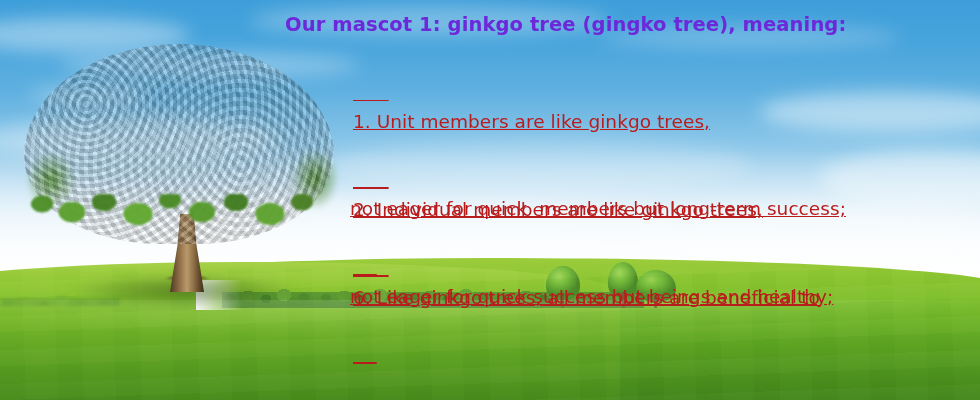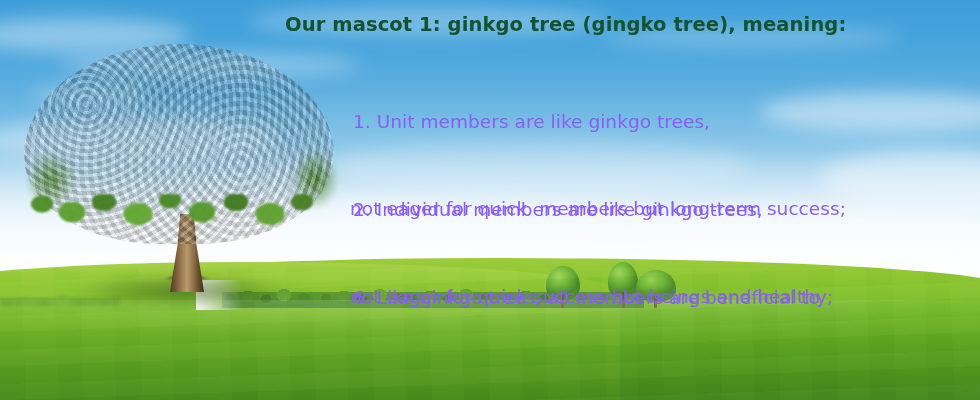--- a/index.html
+++ b/index.html
@@ -227,29 +227,30 @@
     filter:blur(2px);
   }
 
   
   .text-block{
     position:absolute; left:0; top:0; width:980px; height:400px;
   }
   .headline{
     position:absolute; left:285px; top:13px;
     font-size:19.5px; font-weight:bold; letter-spacing:.1px;
-    color:#14532d;
+    color:#6d28d9;
     white-space:pre;
   }
   .para{
     position:absolute; left:353px;
     font-size:18.5px; font-weight:400; letter-spacing:.05px;
-    color:#8b5cf6;
+    color:#b91c1c;
     white-space:pre;
     line-height:29px;
+    text-decoration:underline;
   }
   .p1{ top:49px; }
   .p2{ top:137px; }
   .p3{ top:225px; }
   .para .ln{ display:block; }
   .para .ln.hang{ margin-left:-3px; }
 </style>
 </head>
 <body>
 

